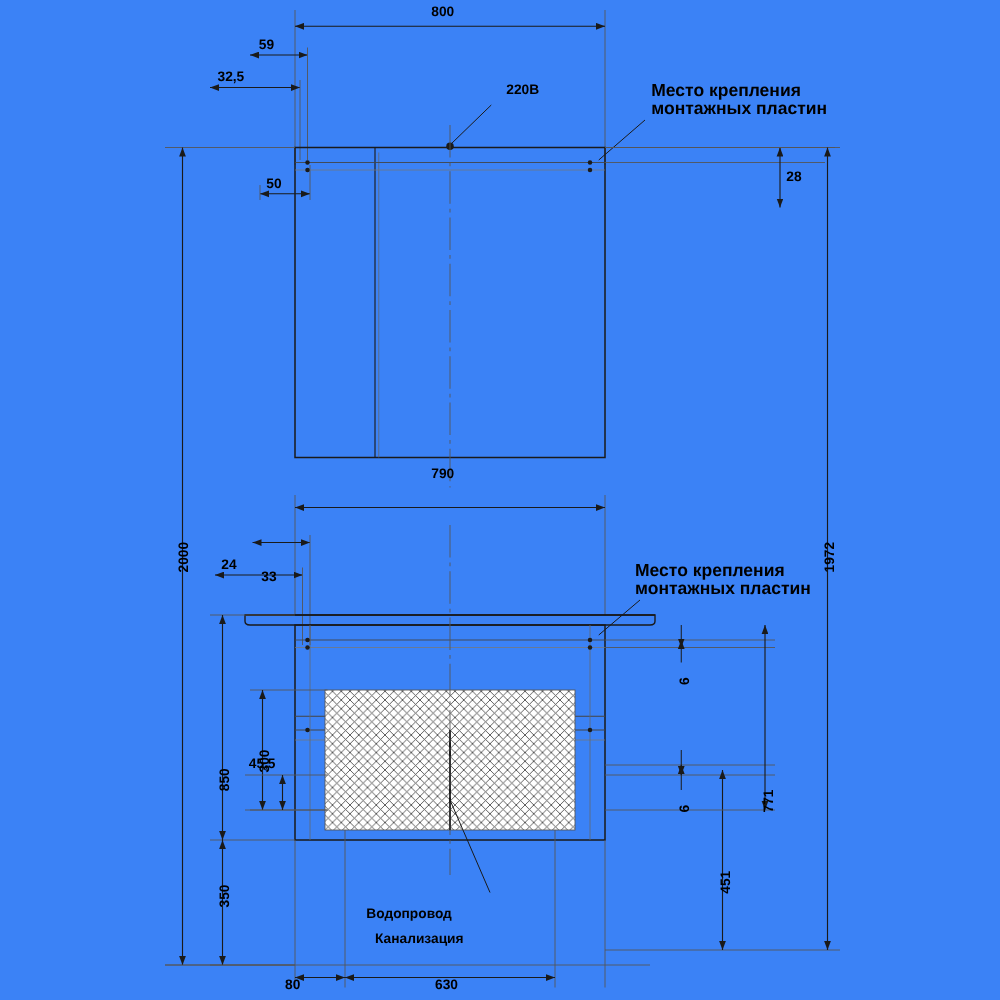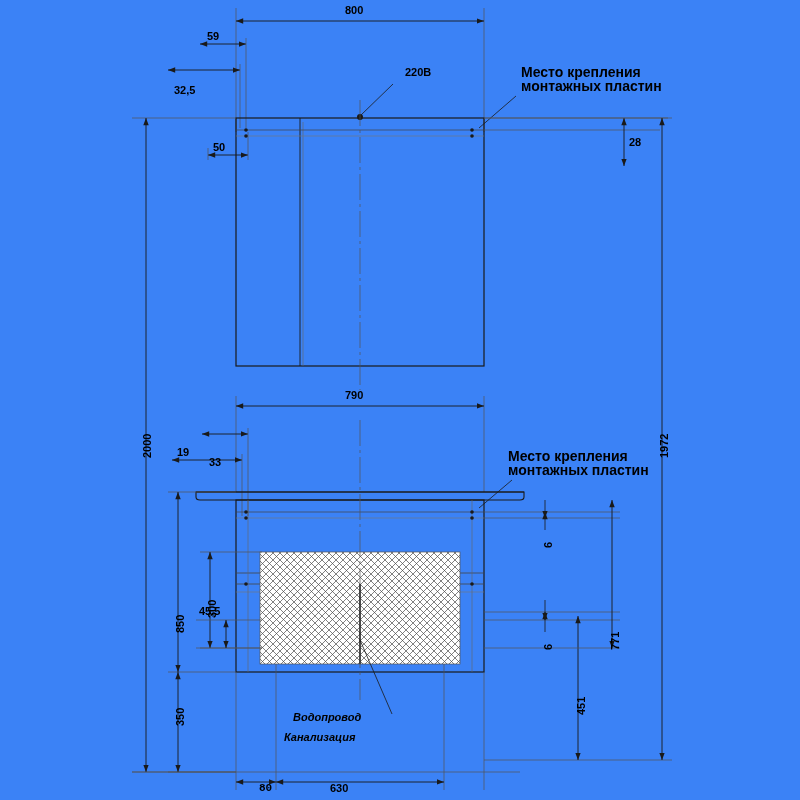--- a/index.html
+++ b/index.html
@@ -32,21 +32,21 @@
     line-height: 1.15;
   }
   .lbl.rot {
     transform-origin: 0 0;
     transform: rotate(-90deg);
   }
   .lbl.note {
     font-size: 14px;
   }
   .lbl.italic {
-    font-style: italic;
+    margin-top: 14px;
   }
 </style>
 </head>
 <body>
 
 <div id="sheet">
 
   <svg width="800" height="800" viewBox="0 0 800 800">
     <defs>
       <pattern id="crossHatch" width="7" height="7" patternUnits="userSpaceOnUse">
@@ -190,48 +190,48 @@
       <line x1="444" y1="664" x2="444" y2="790" stroke="#555" stroke-width="0.7"></line>
       <line x1="484" y1="672" x2="484" y2="790" stroke="#555" stroke-width="0.7"></line>
       <line x1="236" y1="782" x2="276" y2="782" marker-start="url(#arrStart)" marker-end="url(#arrEnd)"></line>
       <line x1="276" y1="782" x2="444" y2="782" marker-start="url(#arrStart)" marker-end="url(#arrEnd)"></line>
       <line x1="132" y1="772" x2="520" y2="772" stroke="#555" stroke-width="0.7"></line>
     </g>
   </svg>
 
   <div class="lbl" style="left:345px; top:4px;">800</div>
   <div class="lbl" style="left:207px; top:30px;">59</div>
-  <div class="lbl" style="left:174px; top:56px;margin-top:28px;">32,5</div>
+  <div class="lbl" style="left:174px; top:56px;">32,5</div>
   <div class="lbl" style="left:213px; top:141px;">50</div>
   <div class="lbl" style="left:629px; top:136px;">28</div>
 
   <div class="lbl" style="left:405px; top:66px;">220В</div>
 
   <div class="lbl note" style="left:521px; top:64px;">Место крепления</div>
   <div class="lbl note" style="left:521px; top:78px;">монтажных пластин</div>
 
   <div class="lbl rot" style="left:141px; top:458px;">2000</div>
   <div class="lbl rot" style="left:658px; top:458px;">1972</div>
 
-  <div class="lbl" style="left:345px; top:389px;">790</div>
+  <div class="lbl" style="left:345px; top:373px;">790</div>
   <div class="lbl" style="left:209px; top:420px;margin-top:36px;">33</div>
-  <div class="lbl" style="left:177px; top:446px;">19</div>
+  <div class="lbl" style="left:177px; top:446px;">24</div>
 
   <div class="lbl note" style="left:508px; top:448px;">Место крепления</div>
   <div class="lbl note" style="left:508px; top:462px;">монтажных пластин</div>
 
   <div class="lbl rot" style="left:542px; top:548px;">6</div>
   <div class="lbl rot" style="left:542px; top:650px;">6</div>
   <div class="lbl rot" style="left:609px; top:650px;">771</div>
   <div class="lbl rot" style="left:575px; top:715px;">451</div>
 
   <div class="lbl rot" style="left:174px; top:633px;">850</div>
   <div class="lbl rot" style="left:206px; top:618px;">300</div>
   <div class="lbl rot" style="left:174px; top:726px;">350</div>
   <div class="lbl" style="left:199px; top:605px;">45,5</div>
 
   <div class="lbl italic" style="left:293px; top:711px;">Водопровод</div>
-  <div class="lbl italic" style="left:284px; top:731px;">Канализация</div>
-
-  <div class="lbl" style="left:259px; top:782px;font-family:Liberation Mono, monospace;">80</div>
-  <div class="lbl" style="left:330px; top:782px;">630</div>
+  <div class="lbl italic" style="left:300px; top:731px;">Канализация</div>
+
+  <div class="lbl" style="left:228px; top:782px;">80</div>
+  <div class="lbl" style="left:348px; top:782px;">630</div>
 
 </div>
 
 </body></html>

